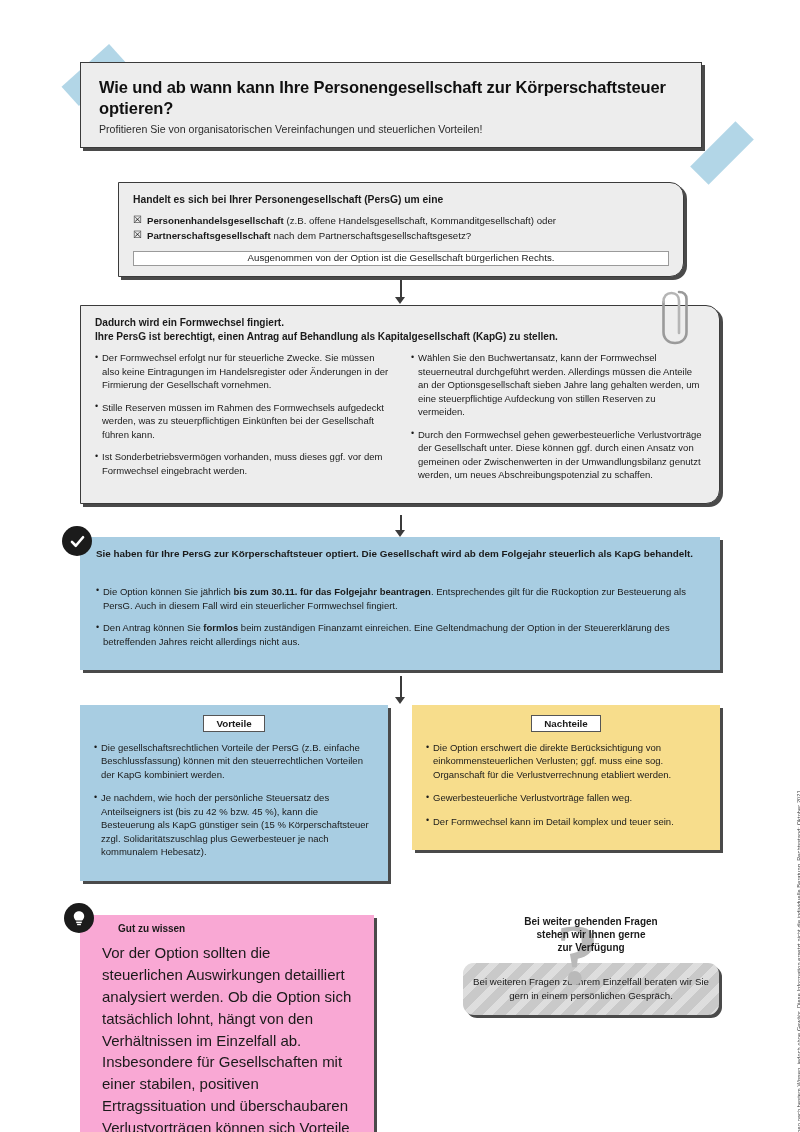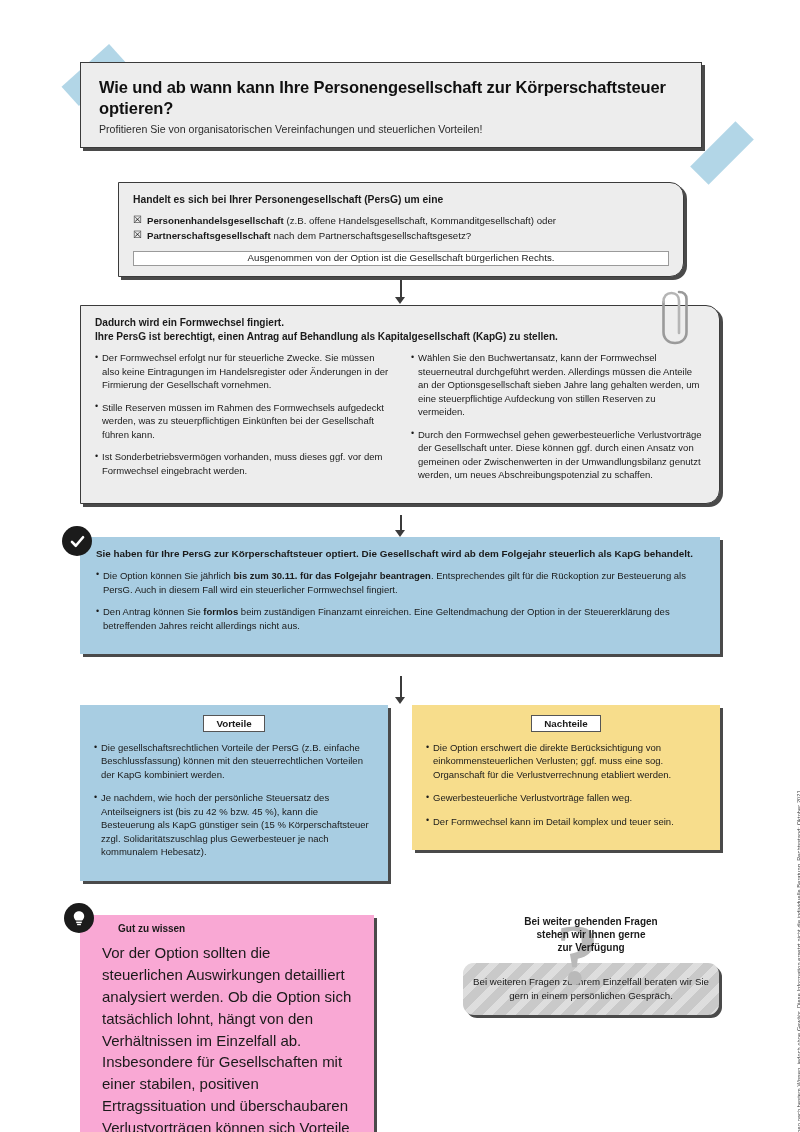--- a/index.html
+++ b/index.html
@@ -78,21 +78,21 @@
   ul.bul li:before{
     content:"\2022";position:absolute;left:0;top:-.5px;font-size:9px;
   }
 
   .b3{
     left:80px;top:537px;width:640px;
     background:#a8cde2;border:none;
     padding:10px 16px 12px 16px;
     box-shadow:3px 3px 0 #4a4a4a;
   }
-  .b3 .lead{font-size:9.9px;font-weight:bold;line-height:1.4;margin-bottom:8px;}
+  .b3 .lead{font-size:9.9px;font-weight:bold;line-height:1.4;margin-bottom:24px;}
   .b3 ul.bul li{font-size:9.5px;line-height:1.45;margin-bottom:9px;}
 
   .icon-circle{
     position:absolute;width:30px;height:30px;border-radius:50%;
     background:#1b1b1b;display:flex;align-items:center;justify-content:center;
   }
 
   .b4{
     left:80px;top:705px;width:308px;
     background:#a8cde2;padding:10px 14px 12px 14px;

